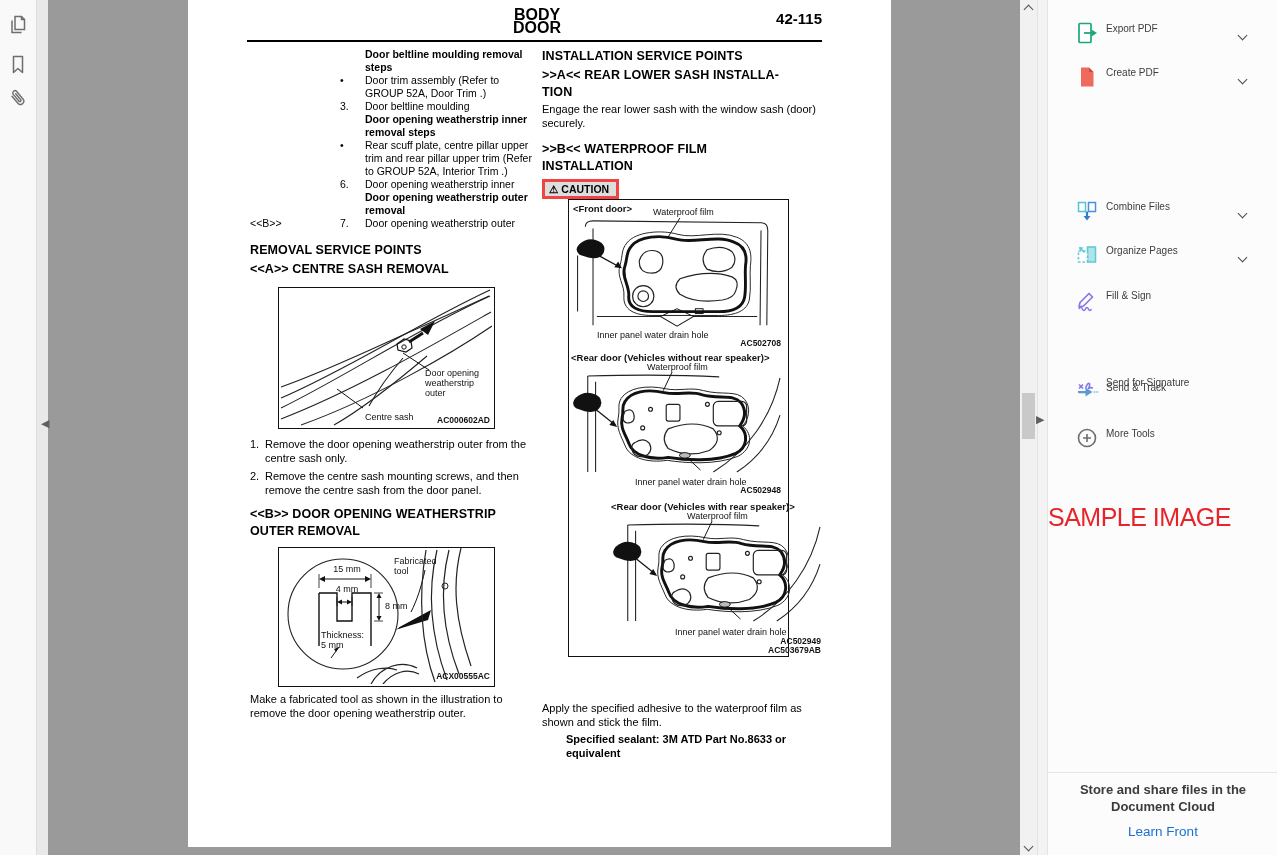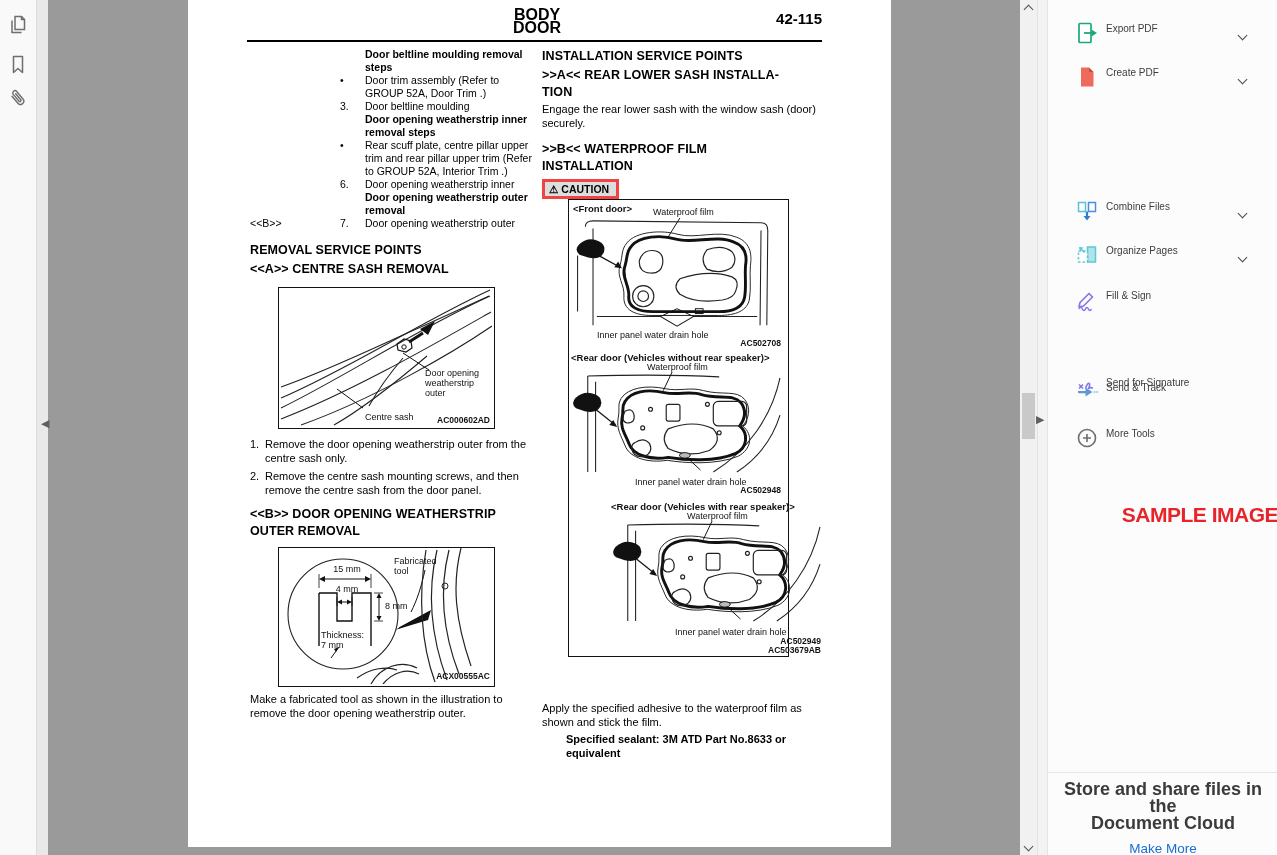--- a/index.html
+++ b/index.html
@@ -53,23 +53,23 @@
   .panel-toggle-strip{position:absolute;left:1037px;top:0;width:10px;height:855px;background:#f3f3f3;border-left:1px solid #e3e3e3;z-index:5;}
   .panel-collapse-right{position:absolute;left:1036px;top:413px;font-size:11px;color:#5f5f5f;z-index:6;cursor:pointer;}
 
   
   .tools-panel{position:absolute;left:1047px;top:0;width:230px;height:855px;background:#fcfcfc;border-left:1px solid #e4e4e4;z-index:5;}
   .tool-item{position:absolute;left:0;width:230px;height:32px;cursor:pointer;}
   .tool-item .t-icon{position:absolute;left:27px;top:2px;width:24px;height:24px;}
   .tool-item .t-label{position:absolute;left:58px;top:4px;font-size:10px;color:#3c3c3c;}
   .tool-item .t-chev{position:absolute;left:191px;top:9px;}
   .t-chev .chev{border-color:#4a4a4a;}
-  .watermark{position:absolute;left:0;top:503px;width:230px;text-align:right;font-size:21px;font-weight:bold;letter-spacing:-.5px;}
+  .watermark{position:absolute;left:0;top:503px;width:230px;text-align:left;font-size:25px;font-weight:normal;letter-spacing:-.5px;}
   .promo{position:absolute;left:0;top:772px;width:230px;text-align:center;border-top:1px solid #e6e6e6;padding-top:8px;}
-  .promo-text{font-size:18px;font-weight:bold;color:#3b3b3b;line-height:17px;}
+  .promo-text{font-size:13px;font-weight:bold;color:#3b3b3b;line-height:17px;}
   .promo-link{display:inline-block;margin-top:9px;font-size:13.5px;cursor:pointer;}
 </style>
 </head>
 <body>
 
 <div class="app">
 
   <div class="left-toolbar">
     <div class="lt-btn" style="top:12px;">
       <svg width="26" height="26" viewBox="0 0 26 26">
@@ -204,21 +204,21 @@
             <path d="M92 136 C102 118 122 112 138 120"></path>
             <path d="M104 136 C114 124 128 120 140 126"></path>
             <path d="M78 130 C92 120 108 118 118 122"></path>
           </g>
           <circle cx="166" cy="38" r="3" stroke="#222" fill="none"></circle>
         </svg>
         <span class="fig-lbl" style="left:42px;top:16px;width:52px;text-align:center;">15 mm</span>
         <span class="fig-lbl" style="left:48px;top:36px;width:40px;text-align:center;">4 mm</span>
         <span class="fig-lbl" style="left:106px;top:53px;">8 mm</span>
         <span class="fig-lbl pre" style="left:42px;top:82px;">Thickness:
-7 mm</span>
+5 mm</span>
         <span class="fig-lbl pre" style="left:115px;top:8px;">Fabricated
 tool</span>
         <span class="fig-code" style="right:4px;bottom:5px;">ACX00555AC</span>
       </div>
 
       <div class="abs body-txt" style="left:62px;top:692px;width:288px;">Make a fabricated tool as shown in the illustration to remove the door opening weatherstrip outer.</div>
 
       <div class="abs h1" style="left:354px;top:49px;">INSTALLATION SERVICE POINTS</div>
       <div class="abs h1 pre" style="left:354px;top:67px;line-height:17px;">&gt;&gt;A&lt;&lt; REAR LOWER SASH INSTALLA-
 TION</div>
@@ -430,17 +430,17 @@
         <path d="M12 8v8M8 12h8" stroke="#6d6d6d" stroke-width="1.6"></path>
       </svg>
       <span class="t-label">More Tools</span>
     </div>
 
     <div class="watermark" style="color:#e8242b;">SAMPLE IMAGE</div>
 
     <div class="promo">
       <div class="promo-text pre">Store and share files in the
 Document Cloud</div>
-      <a class="promo-link" style="color:#1a6fd4;">Make More</a>
+      <a class="promo-link" style="color:#1a6fd4;">Learn Front</a>
     </div>
   </div>
 
 </div>
 
 </body></html>

